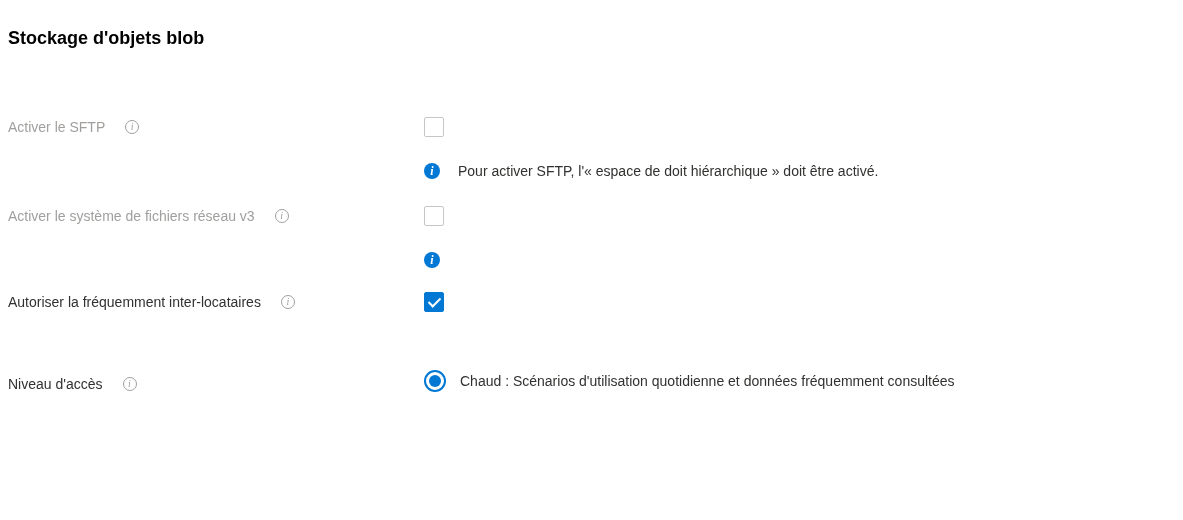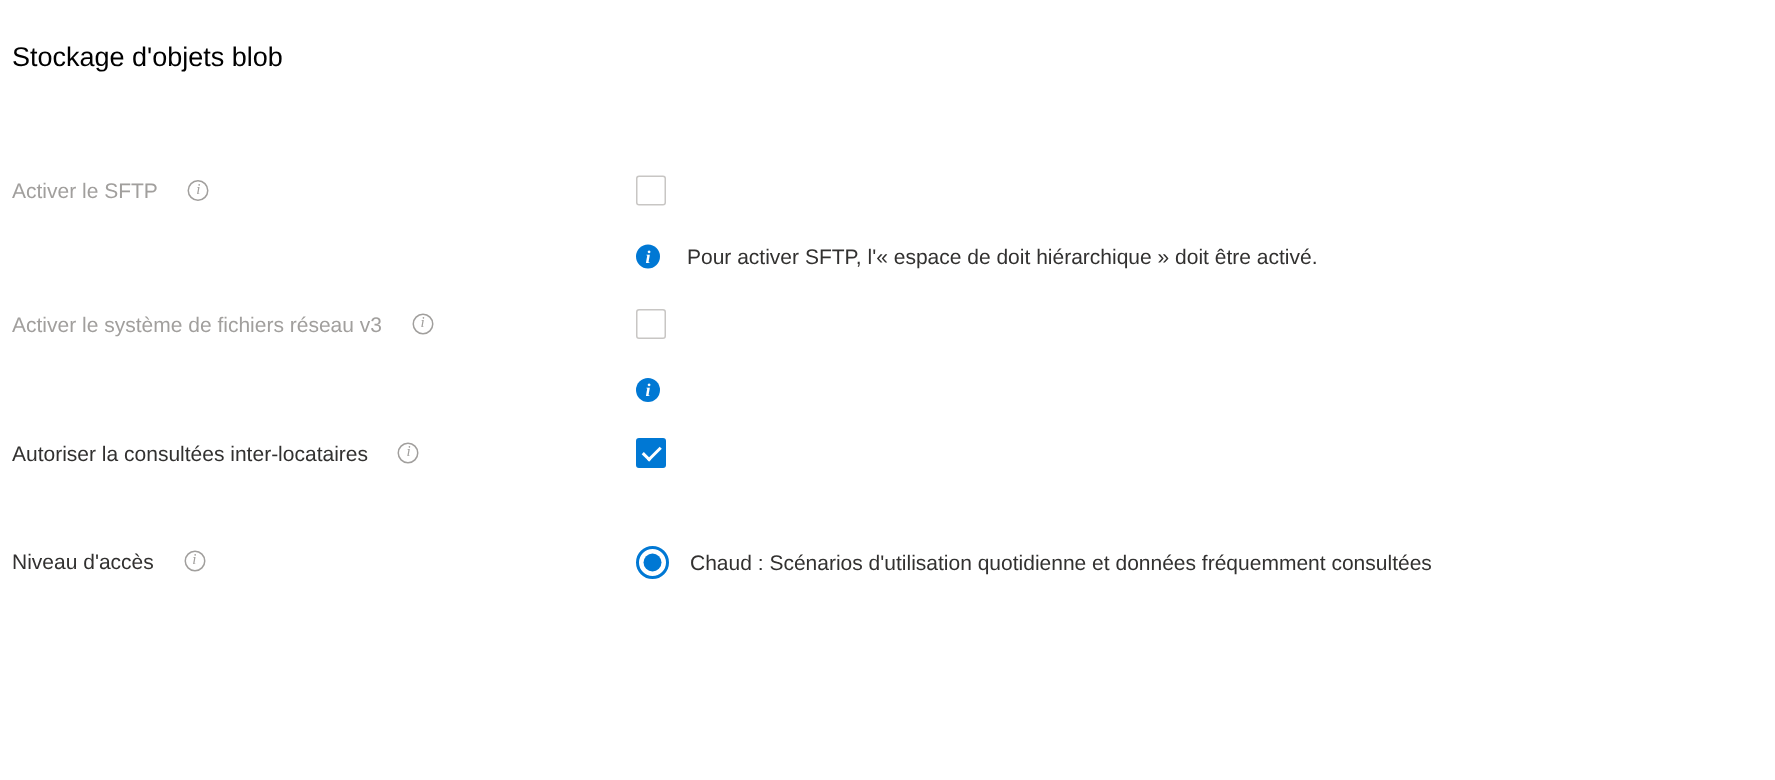--- a/index.html
+++ b/index.html
@@ -6,21 +6,21 @@
     body {
       font-family: 'Segoe UI', Tahoma, Geneva, Verdana, sans-serif;
       font-size: 14px;
       color: #323130;
       background: #ffffff;
       padding: 8px 8px 8px 8px;
       width: 1183px;
     }
     .section-title {
       font-size: 18px;
-      font-weight: 400;
+      font-weight: 700;
       color: #000;
       margin-bottom: 36px;
       margin-top: 20px;
     }
     .form-row {
       display: flex;
       align-items: flex-start;
       margin-bottom: 8px;
       min-height: 28px;
     }
@@ -184,29 +184,29 @@
   <div class="control-col">
     <span class="checkbox disabled"></span>
   </div>
 </div>
 <div class="info-row">
   <span class="info-badge">i</span>
 </div>
 
 <div class="form-row" style="margin-top:20px; margin-bottom:44px;">
   <div class="label-col">
-    <span class="label-text">Autoriser la consultées inter-locataires</span>
+    <span class="label-text">Autoriser la fréquemment inter-locataires</span>
     <span class="info-icon">i</span>
   </div>
   <div class="control-col">
     <span class="checkbox checked"></span>
   </div>
 </div>
 
-<div class="form-row" style="margin-top:24px;">
+<div class="form-row" style="margin-top:24px;align-items:flex-end;">
   <div class="label-col">
     <span class="label-text">Niveau d'accès</span>
     <span class="info-icon">i</span>
   </div>
   <div class="control-col">
     <div class="radio-group">
       <div class="radio-option">
         <span class="radio selected"></span>
         <span class="radio-label">Chaud : Scénarios d'utilisation quotidienne et données fréquemment consultées</span>
       </div>

